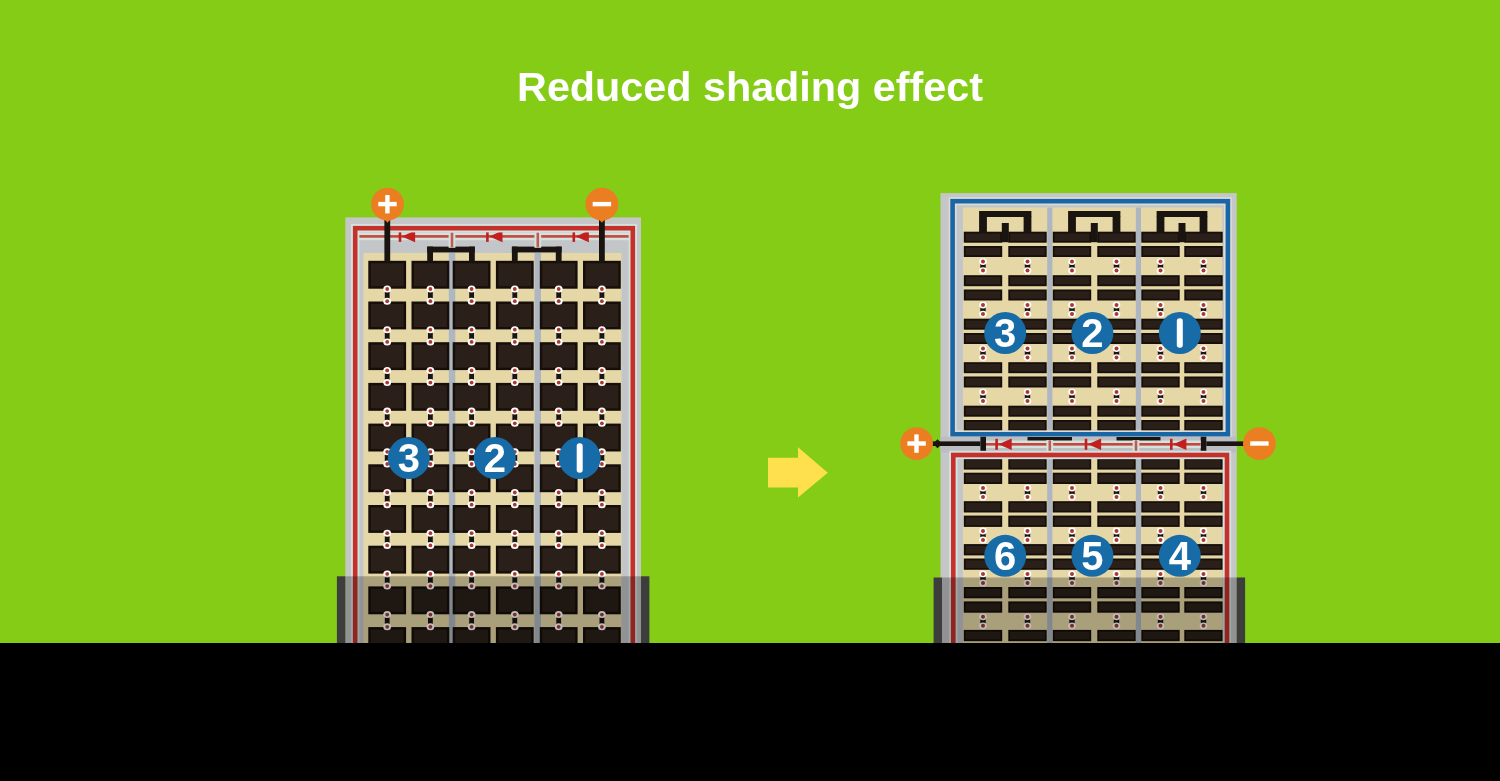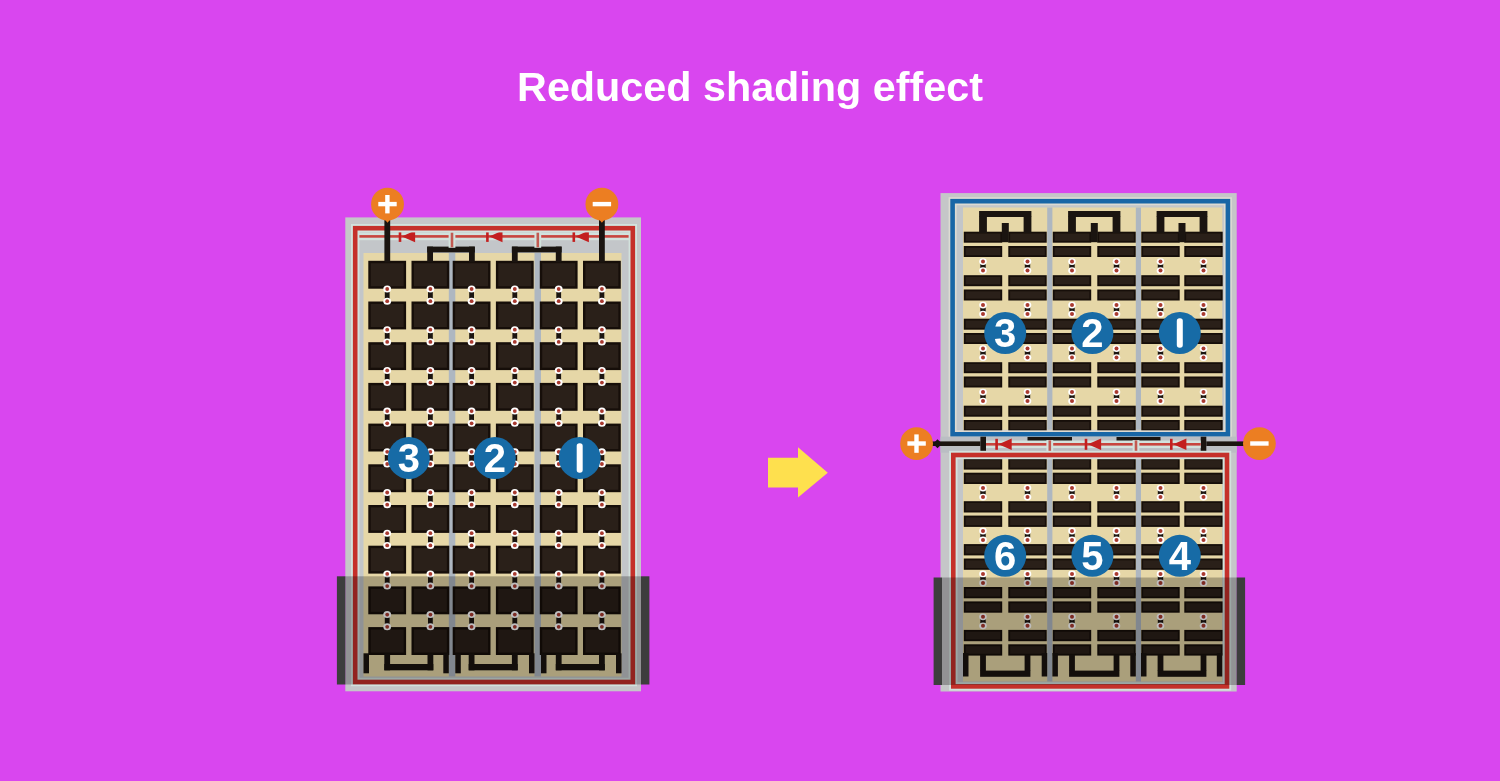--- a/index.html
+++ b/index.html
@@ -1,14 +1,14 @@
 <!DOCTYPE html>
 <html><head><meta charset="utf-8"><style>
 html,body{margin:0;padding:0;background:#000;}
-.wrap{position:relative;width:1500px;height:781px;background:#d946ef;overflow:hidden;}
+.wrap{position:relative;width:1500px;height:643px;background:#84cc16;overflow:hidden;}
 </style></head><body>
 <div class="wrap">
 <svg width="1500" height="781" viewBox="0 0 1500 781">
 
 <text x="750" y="100.5" font-family="Liberation Sans, sans-serif" font-size="41.3" font-weight="bold" fill="#ffffff" text-anchor="middle">Reduced shading effect</text>
 
 <rect x="345.3" y="217.4" width="295.7" height="473.9" fill="#c5c6c8"></rect>
 
 <rect x="357.5" y="231.0" width="271.5" height="447.5" fill="#c3c6c9"></rect>
 

